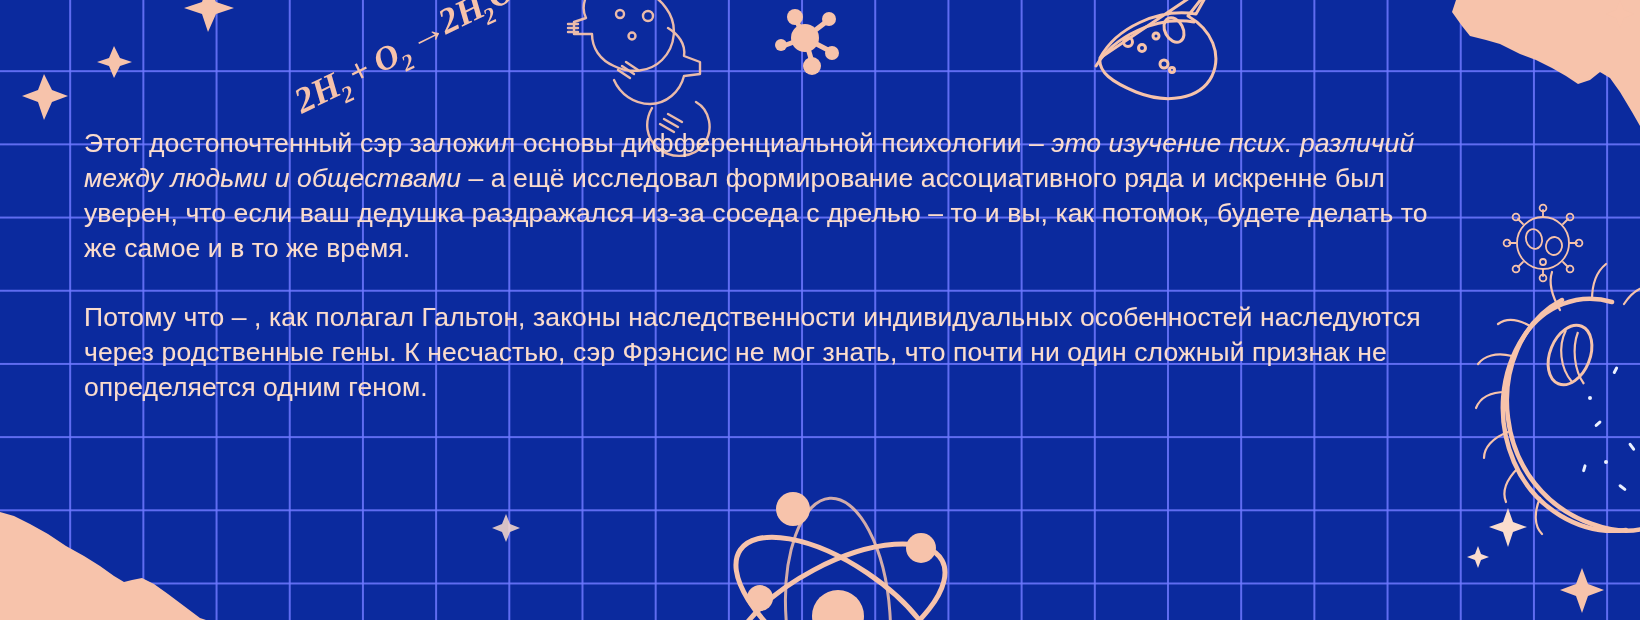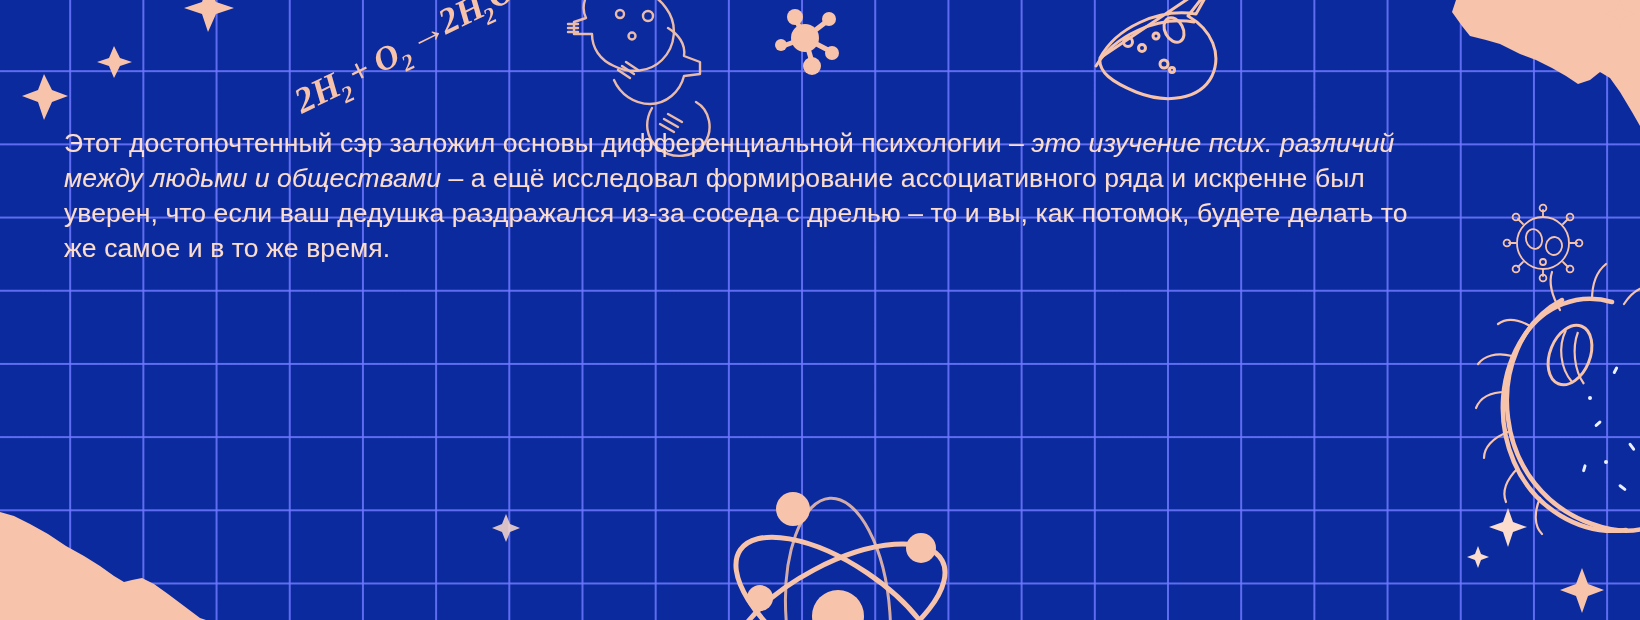--- a/index.html
+++ b/index.html
@@ -25,21 +25,21 @@
   
   .deco{position:absolute;inset:0;pointer-events:none;}
 
   
   .formula{
     position:absolute;left:268px;top:-4px;width:250px;height:120px;
   }
 
   
   .content{
-    position:absolute;left:64px;top:126px;width:1360px;
+    position:absolute;left:84px;top:126px;width:1360px;
     z-index:6;
   }
   .para{
     color:#fbdccd;
     font-size:26.5px;
     line-height:35px;
     letter-spacing:.1px;
     margin:0;
     text-shadow:0 0 1px rgba(251,220,205,.25);
   }
@@ -190,15 +190,16 @@
       <text x="146" y="66" font-size="38" font-style="normal">→</text>
       <text x="182" y="64" font-size="36">2H</text>
       <text x="224" y="74" font-size="23">2</text>
       <text x="236" y="62" font-size="36">O</text>
     </g>
   </svg>
 
   <div class="content">
     <p class="para"><span>Этот достопочтенный сэр заложил основы дифференциальной психологии – </span><span class="em">это изучение псих. различий между людьми и обществами</span><span> – а ещё исследовал формирование ассоциативного ряда и искренне был уверен, что если ваш дедушка раздражался из-за соседа с дрелью – то и вы, как потомок, будете делать то же самое и в то же время.</span></p>
 
+    <p class="para">Потому что – , как полагал Гальтон, законы наследственности индивидуальных особенностей наследуются через родственные гены. К несчастью, сэр Фрэнсис не мог знать, что почти ни один сложный признак не определяется одним геном.</p>
   </div>
 
 </div>
 
 </body></html>

